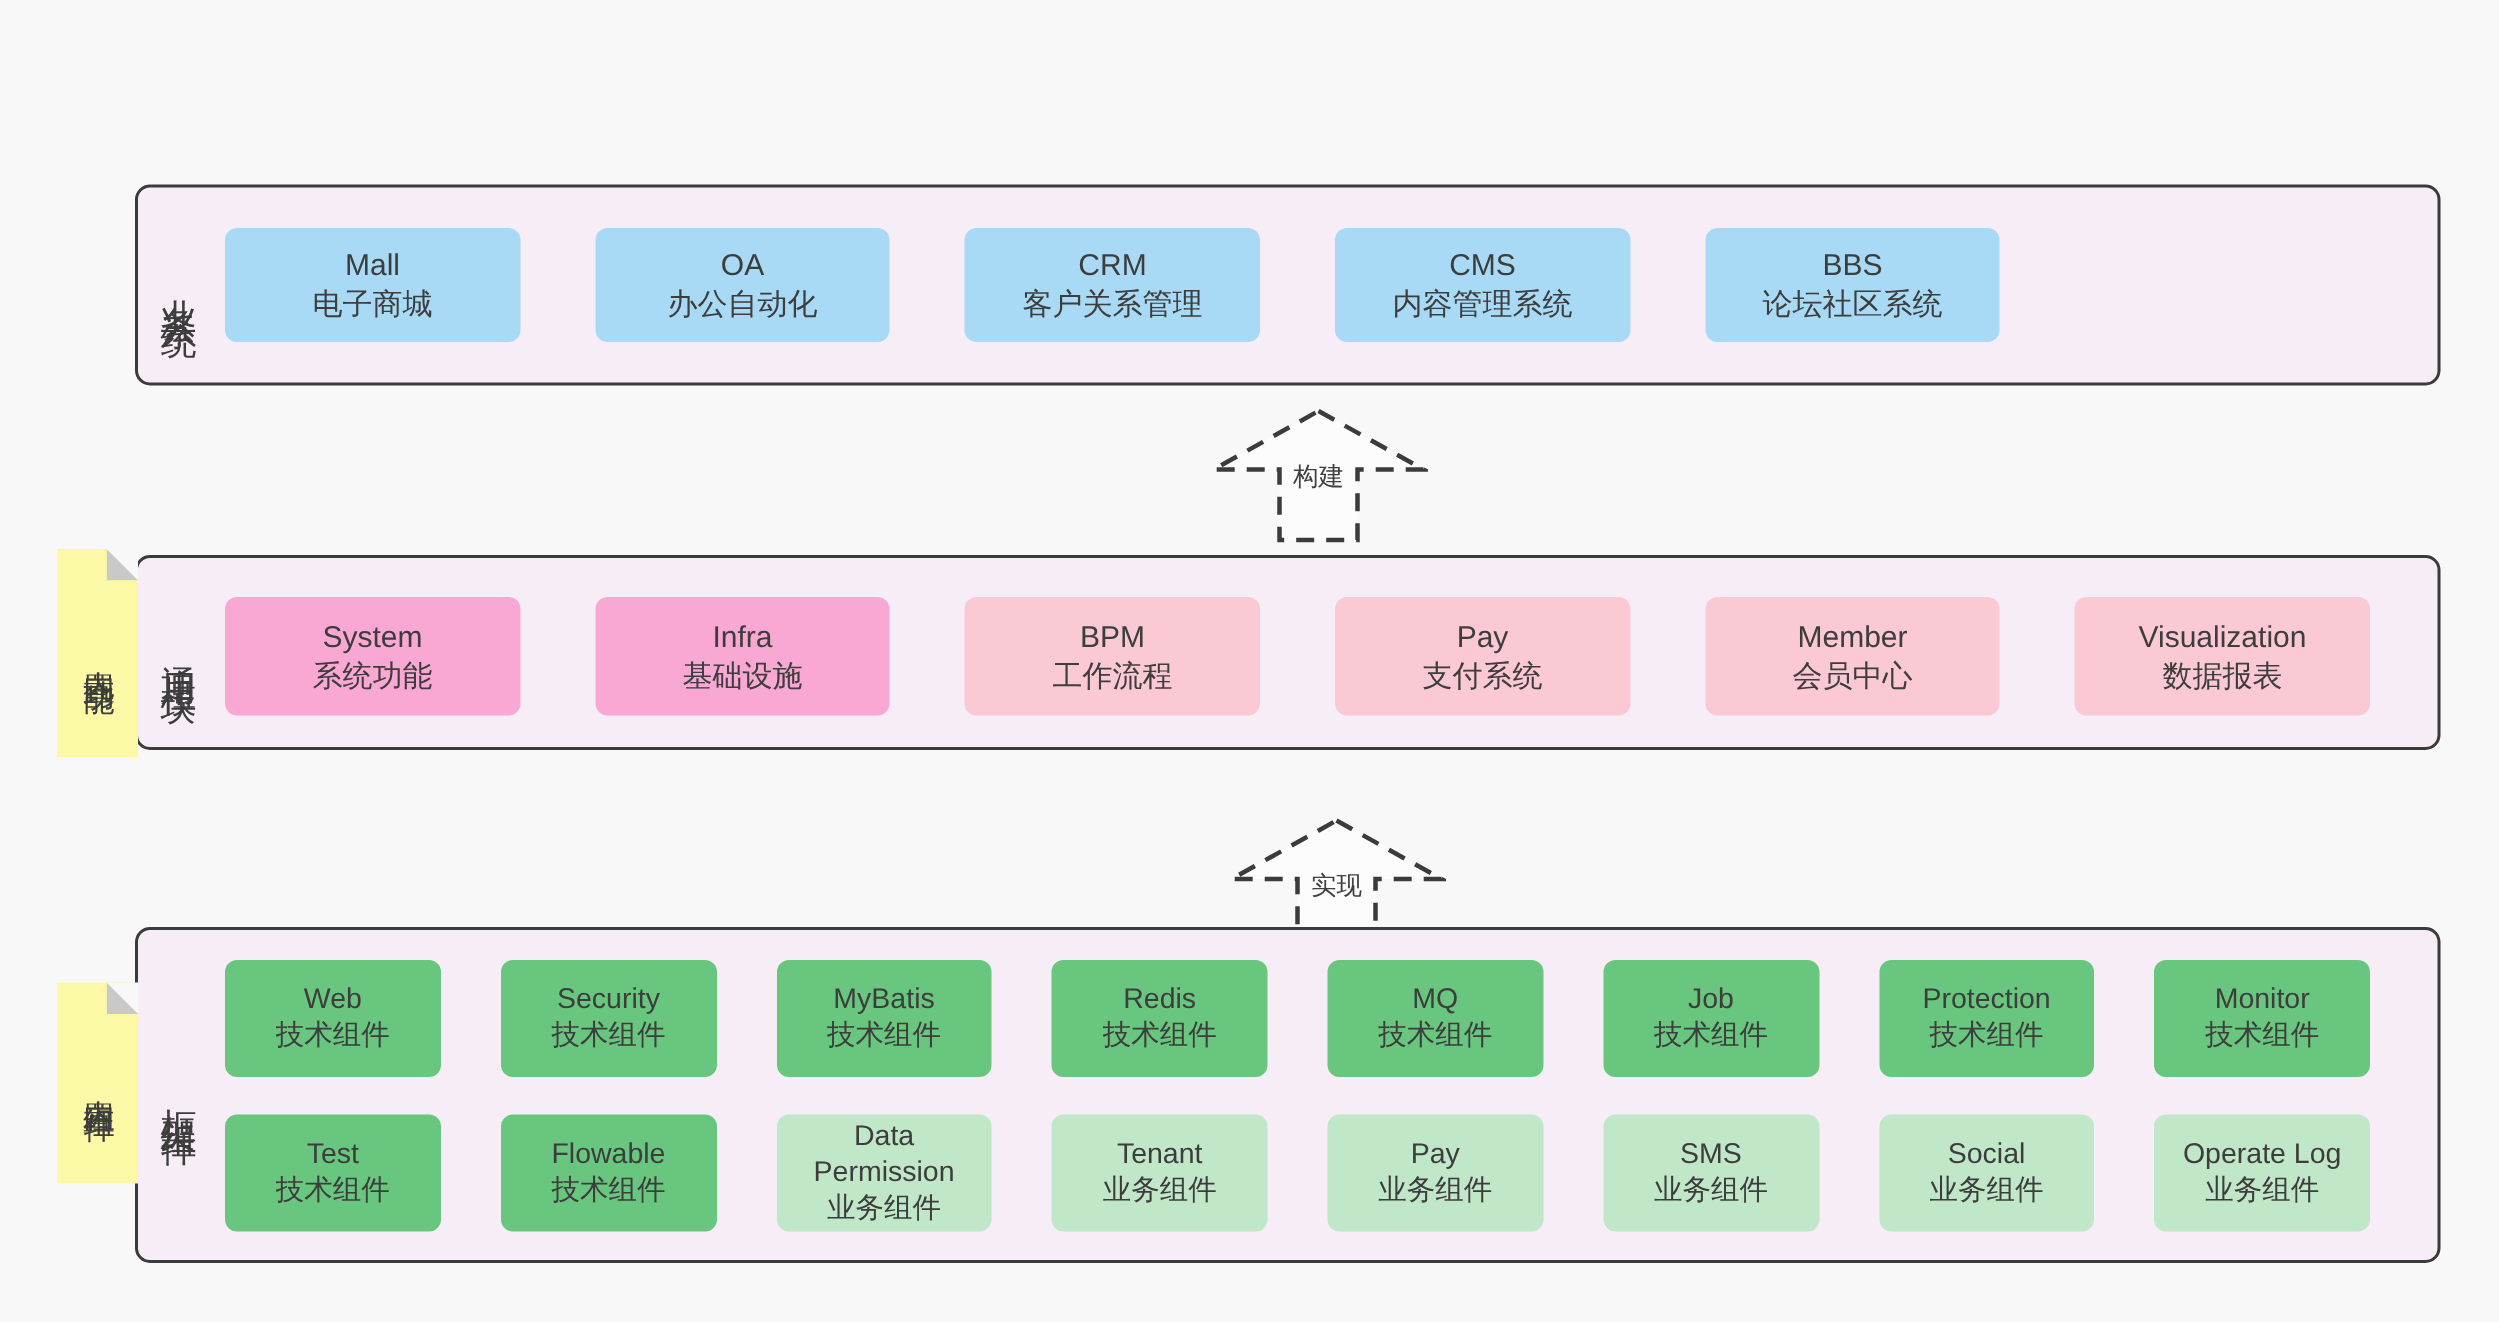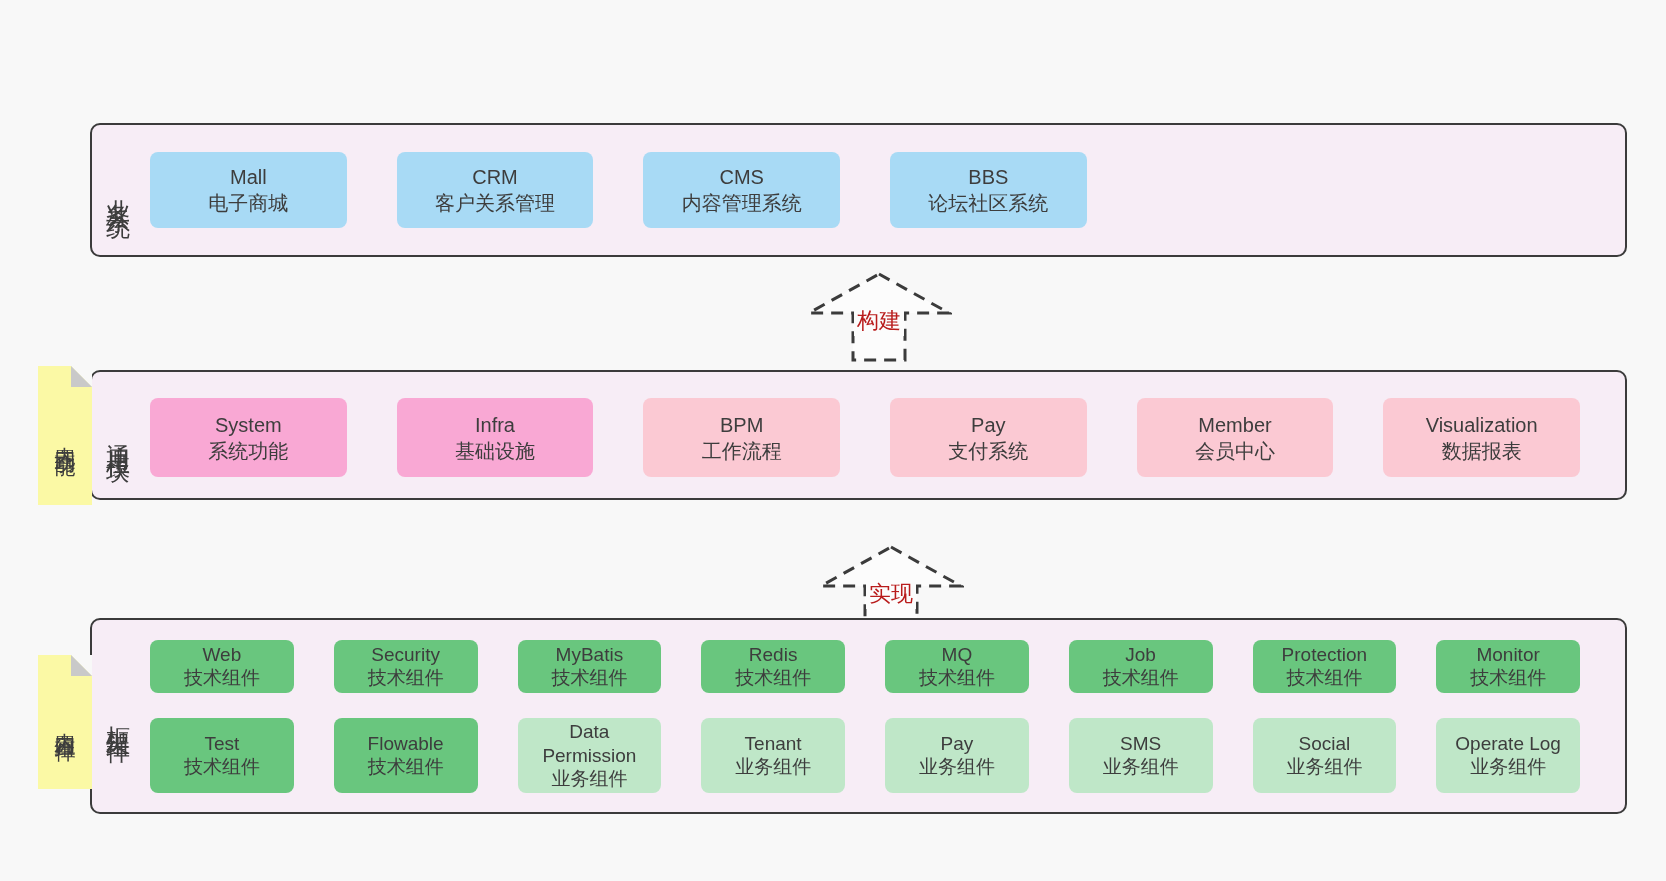--- a/index.html
+++ b/index.html
@@ -22,21 +22,21 @@
     left: 90px;
     width: 1537px;
     background: #f7edf6;
     border: 2px solid #3b3b3b;
     border-radius: 10px;
     box-sizing: border-box;
     display: flex;
   }
   #band-business   { top: 123px; height: 134px; }
   #band-modules    { top: 370px; height: 130px; }
-  #band-components { top: 618px; height: 196px; }
+  #band-components { top: 618px; height: 224px; }
 
   .band-label {
     flex: 0 0 52px;
     display: flex;
     align-items: center;
     justify-content: center;
   }
   .band-label span {
     writing-mode: vertical-rl;
     text-orientation: upright;
@@ -125,38 +125,42 @@
   .arrow { position: absolute; width: 146px; height: 90px; }
   #arrow-build     { left: 806px; top: 272px; }
   #arrow-implement { left: 818px; top: 545px; }
   .arrow svg { display: block; }
   .arrow-label {
     position: absolute;
     left: 50%; top: 34px;
     transform: translateX(-50%);
     background: #fcfcfc;
     padding: 0 3px;
-    font-size: 22px;
+    font-size: 17px;
     white-space: nowrap;
-    color: #b91c1c;
+    color: #404040;
   }
 </style>
 </head>
 <body>
 
 <div id="canvas">
 
   <div class="band" id="band-business">
     <div class="band-label">
       <span>业务系统</span>
     </div>
     <div class="band-grid">
       <div class="node c-blue">
         <span>Mall</span>
         <span>电子商城</span>
+      </div>
+      <div class="node c-blue">
+        <span>OA</span>
+        <span>办公自动化</span>
       </div>
       <div class="node c-blue">
         <span>CRM</span>
         <span>客户关系管理</span>
       </div>
       <div class="node c-blue">
         <span>CMS</span>
         <span>内容管理系统</span>
       </div>
       <div class="node c-blue">

